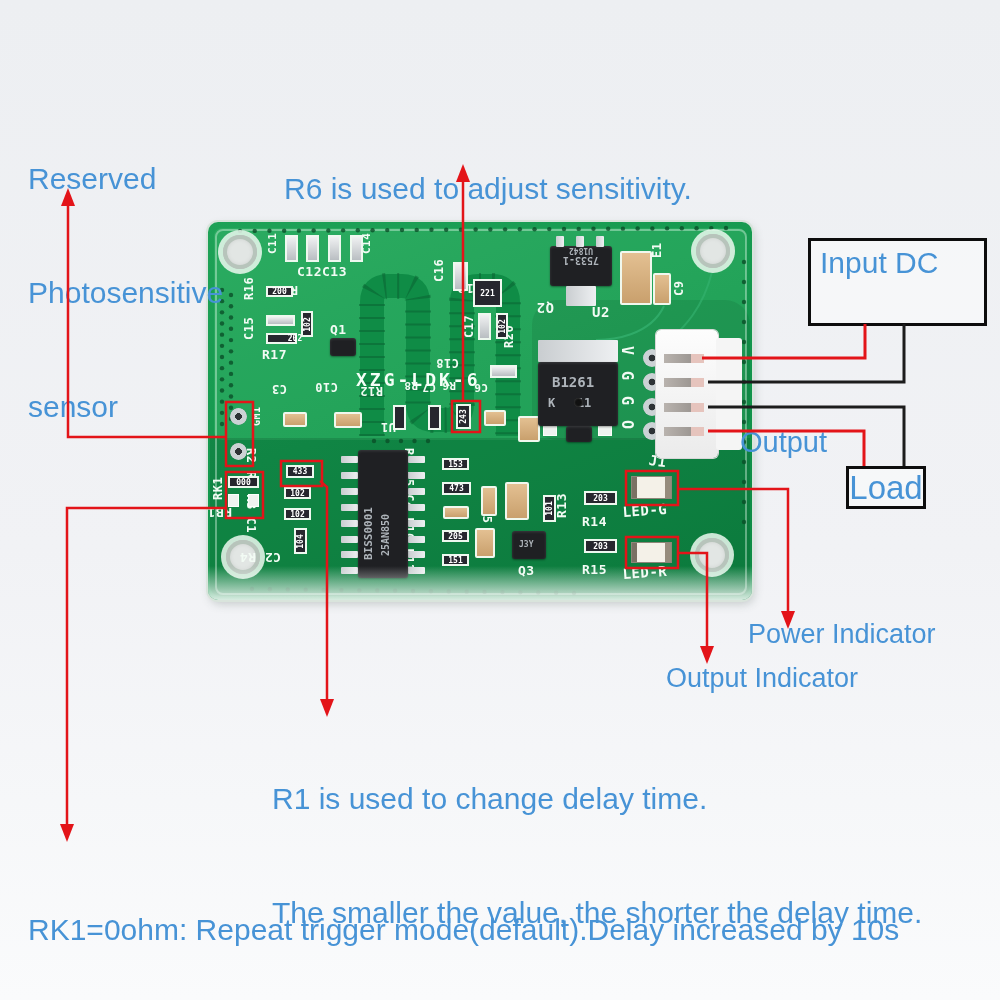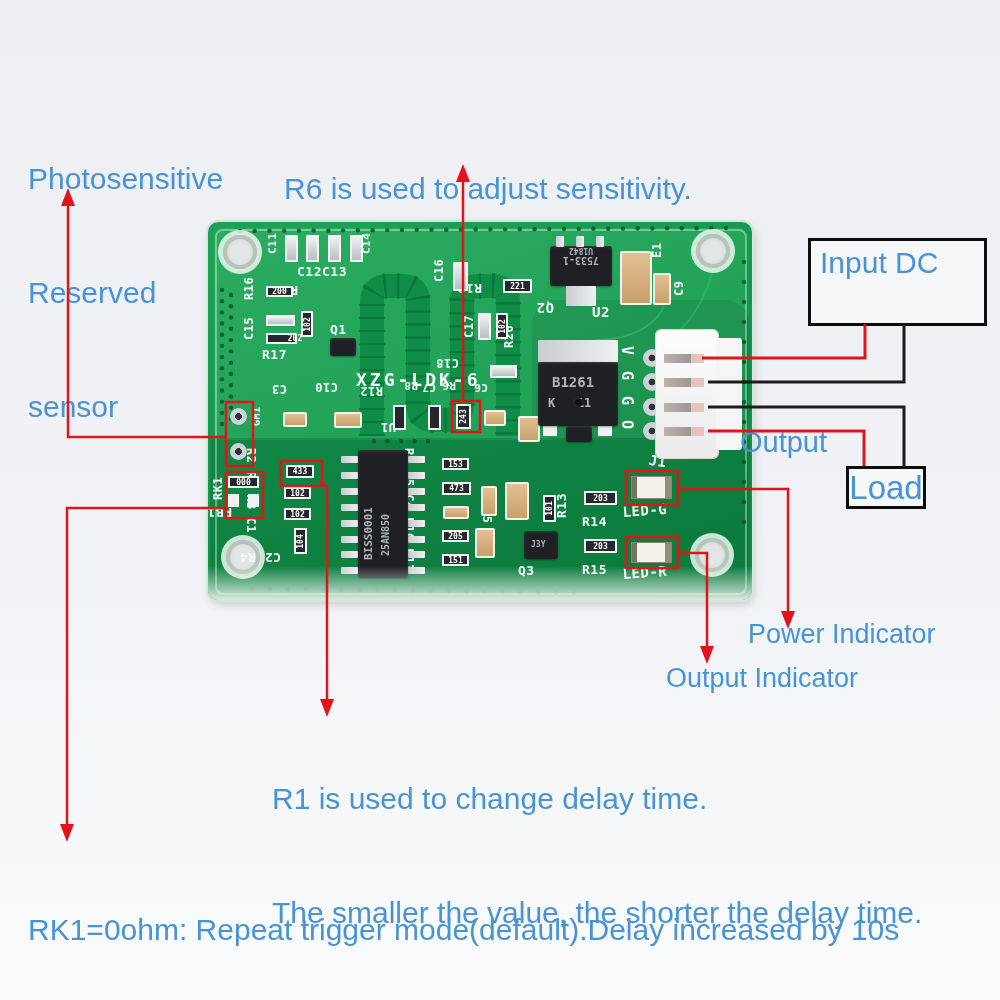--- a/index.html
+++ b/index.html
@@ -224,21 +224,21 @@
     <div class="ss" style="left: 622px; top: 566px; font-size: 14px; transform: rotate(-4deg);">LED-R</div>
     <div class="cmp res" style="left: 266px; top: 286px; width: 27px; height: 11px;">
       <span>200</span>
     </div>
     <div class="cmp res" style="left: 266px; top: 333px; width: 27px; height: 11px; padding-left: 27px;">
       <span>202</span>
     </div>
     <div class="cmp res" style="left: 301px; top: 311px; width: 12px; height: 26px;">
       <span style="transform: rotate(-90deg);">102</span>
     </div>
-    <div class="cmp res" style="left: 503px; top: 279px; width: 29px; height: 14px;">
+    <div class="cmp res" style="left: 473px; top: 279px; width: 29px; height: 28px;">
       <span>221</span>
     </div>
     <div class="cmp res" style="left: 496px; top: 313px; width: 12px; height: 26px;">
       <span style="transform: rotate(-90deg);">102</span>
     </div>
     <div class="cmp res" style="left: 456px; top: 404px; width: 15px; height: 25px;">
       <span style="transform: rotate(-90deg);">243</span>
     </div>
     <div class="cmp res" style="left: 286px; top: 465px; width: 28px; height: 13px;">
       <span>433</span>
@@ -342,41 +342,41 @@
 <div class="pin" style="left:596px;top:236px;width:8px;height:11px;"></div>
 <div class="pin" style="left:566px;top:286px;width:30px;height:20px;"></div>
 
 <div class="cmp pin" style="left:538px;top:340px;width:80px;height:22px;"></div>
 <div class="chipbody" style="left:538px;top:362px;width:80px;height:64px;">
   <span class="chiptxt" style="left:14px;top:12px;font-size:14px;">B1261</span>
   <span class="chiptxt" style="left:10px;top:34px;font-size:12px;">K   11</span>
   <span style="position:absolute;left:36px;top:36px;width:9px;height:9px;border-radius:50%;background:#111;box-shadow:inset 0 0 2px #555;"></span>
 </div>
 <div class="chipbody" style="left:566px;top:426px;width:26px;height:16px;"></div>
-<div class="chipbody" style="left:524px;top:531px;width:34px;height:28px;">
+<div class="chipbody" style="left:512px;top:531px;width:34px;height:28px;">
   <span class="chiptxt" style="left:7px;top:9px;font-size:8px;">J3Y</span>
 </div>
 
 <div class="abs conn-body"></div>
 <div class="abs conn-ext"></div>
 <div class="slot" style="left:664px;top:354px;"></div>
 <div class="slot" style="left:664px;top:378px;"></div>
 <div class="slot" style="left:664px;top:403px;"></div>
 <div class="slot" style="left:664px;top:427px;"></div>
 <div class="slot-tip" style="left:691px;top:354px;"></div>
 <div class="slot-tip" style="left:691px;top:378px;"></div>
 <div class="slot-tip" style="left:691px;top:403px;"></div>
 <div class="slot-tip" style="left:691px;top:427px;"></div>
 
 <div class="abs model">XZG-LDK-6</div>
 <div class="abs fade-bottom"></div>
 
 <div class="ann ann-reserved">
+  <div>Reserved</div>
   <div>Photosensitive</div>
-  <div>Reserved</div>
   <div>sensor</div>
 </div>
 <div class="ann ann-sens">
   <div>R6 is used to adjust sensitivity.</div>
 </div>
 <div class="black-box box-input">
   <div>Input DC</div>
 </div>
 <div class="ann lbl-output">Output</div>
 <div class="black-box box-load">Load</div>

